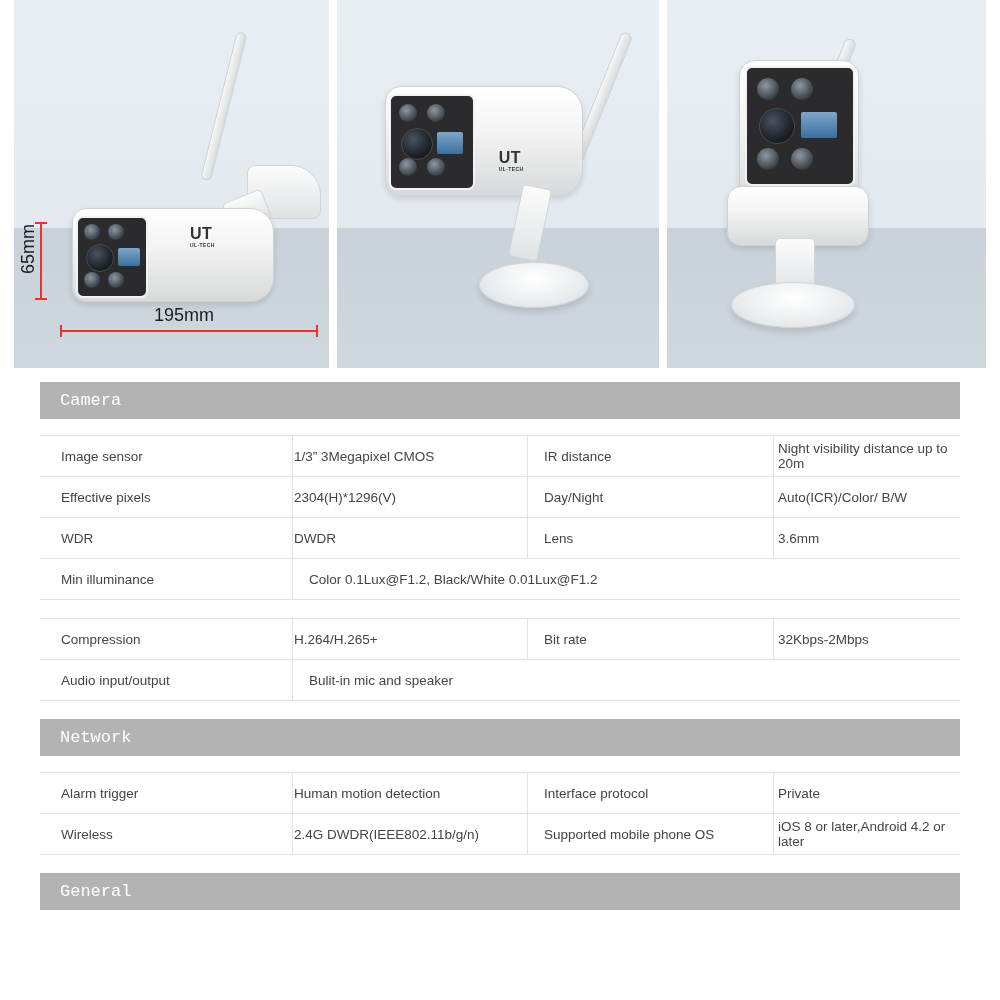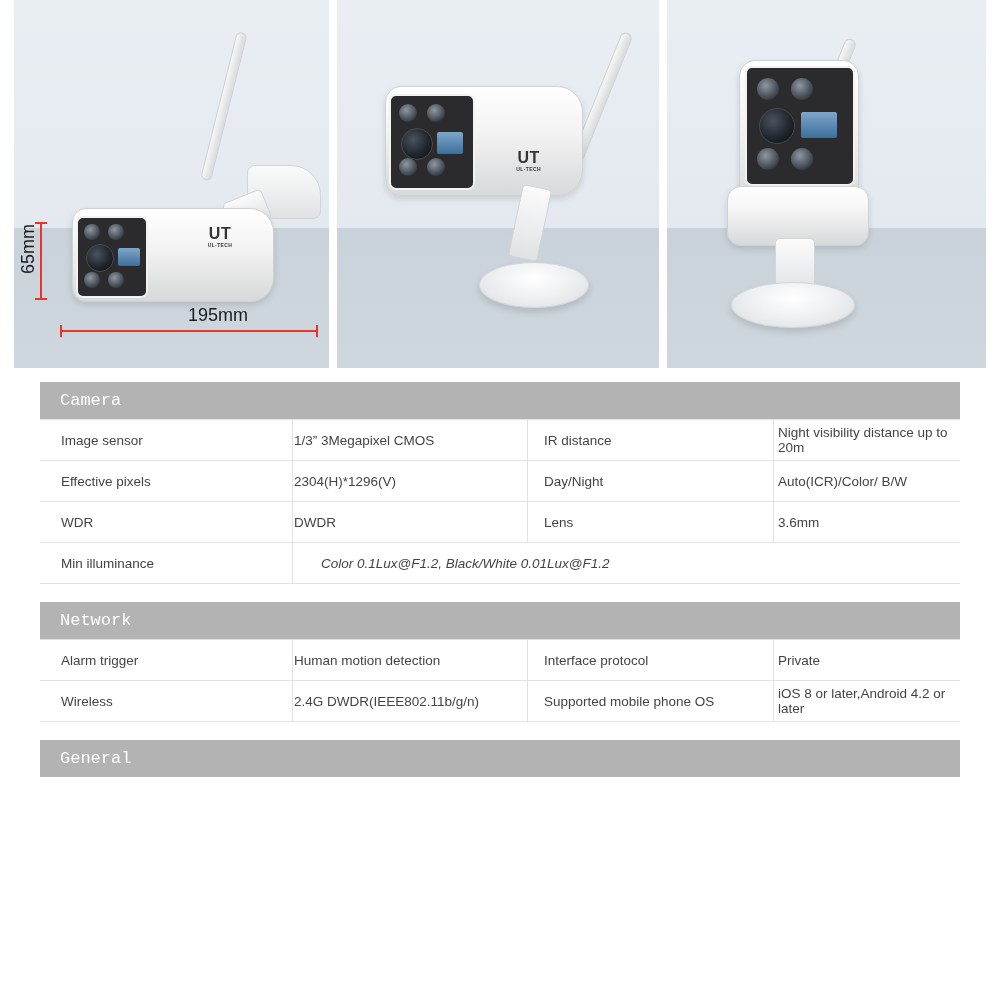--- a/index.html
+++ b/index.html
@@ -83,21 +83,20 @@
     background: radial-gradient(ellipse at 50% 35%, #ffffff 0%, #e6e9eb 70%, #cdd2d6 100%);
     border: 1px solid #d3d6d9;
     border-radius: 50%;
     box-shadow: 0 4px 7px rgba(0,0,0,.13);
   }
   .cam .logo {
     position: absolute;
     color: #333;
     font-weight: bold;
     letter-spacing: .5px;
-    text-align: center;
     line-height: 1;
   }
   .cam .logo .sub { font-size: 5px; letter-spacing: .4px; display:block; margin-top:1px; }
 
   
   .dim-h {
     position: absolute;
     left: 46px;
     bottom: 36px;
     width: 258px;
@@ -113,21 +112,20 @@
     background: #e8342b;
   }
   .dim-h::before { left: 0; }
   .dim-h::after { right: 0; }
   .dim-h-label {
     position: absolute;
     left: 140px;
     bottom: 42px;
     font-size: 18px;
     color: #1c1c1c;
-    margin-left: 34px;
   }
   .dim-v {
     position: absolute;
     left: 26px;
     top: 222px;
     width: 2px;
     height: 78px;
     background: #e8342b;
   }
   .dim-v::before, .dim-v::after {
@@ -161,20 +159,21 @@
     color: #ffffff;
     font-size: 17px;
     padding: 9px 20px;
     box-sizing: border-box;
     font-family: Liberation Mono, monospace;
   }
   table.spec {
     width: 100%;
     border-collapse: collapse;
     table-layout: fixed;
+    margin-top: 16px;
   }
   table.spec td {
     border: 1px solid #e2e2e2;
     height: 38px;
     vertical-align: middle;
     font-size: 13.5px;
     color: #444;
   }
   td.k {
     color: #29a9e0;
@@ -190,23 +189,22 @@
     color: #29a9e0;
     font-size: 15px;
     padding-left: 16px;
     width: 228px;
   }
   td.v2 {
     padding-left: 4px;
     border-right: none;
   }
   td.vwide {
-    padding-left: 28px;
+    padding-left: 16px;
     border-right: none;
-    font-style: italic;
   }
   tr.spec-row td:first-child { border-left: none; }
   tr.spec-row td:last-child { border-right: none; }
 </style>
 </head>
 <body>
 
 <div class="photo-strip">
 
   <div class="photo p1">
@@ -305,20 +303,34 @@
       </tr>
       <tr class="spec-row">
         <td class="k">Min illuminance</td>
         <td class="vwide" colspan="3">Color 0.1Lux@F1.2, Black/White 0.01Lux@F1.2</td>
       </tr>
     </tbody>
       </table>
   </div>
 
   <div class="section">
+    <table class="spec">
+      <tbody>
+          <tr class="spec-row">
+        <td class="k">Compression</td>
+        <td class="v">H.264/H.265+</td>
+        <td class="k2">Bit rate</td>
+        <td class="v2">32Kbps-2Mbps</td>
+      </tr>
+      <tr class="spec-row">
+        <td class="k">Audio input/output</td>
+        <td class="vwide" colspan="3">Bulit-in mic and speaker</td>
+      </tr>
+    </tbody>
+      </table>
   </div>
 
   <div class="section">
     <div class="section-head">Network</div>
     <table class="spec">
       <tbody>
           <tr class="spec-row">
         <td class="k">Alarm trigger</td>
         <td class="v">Human motion detection</td>
         <td class="k2">Interface protocol</td>

